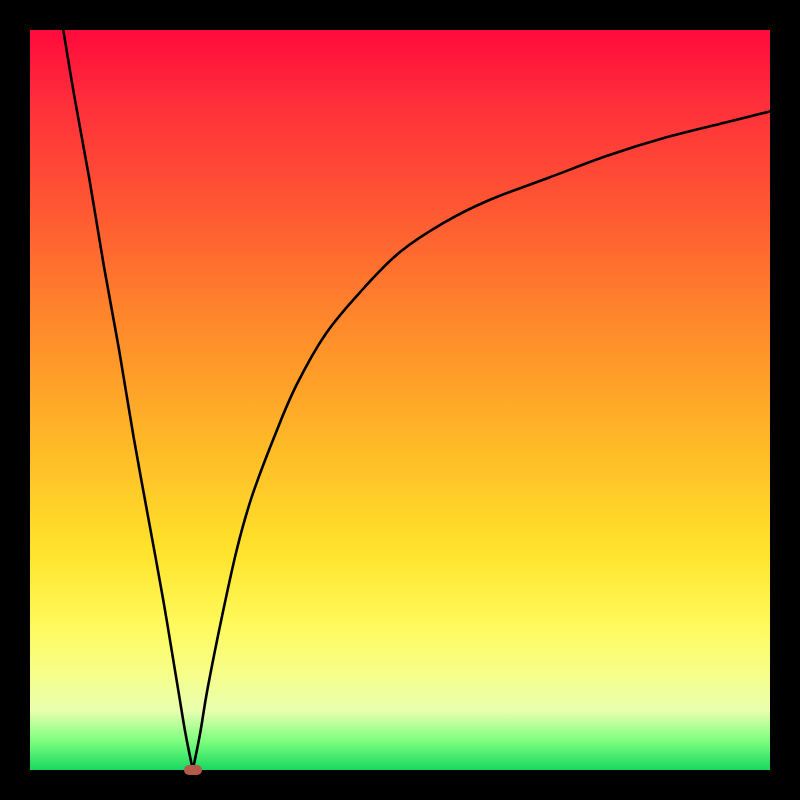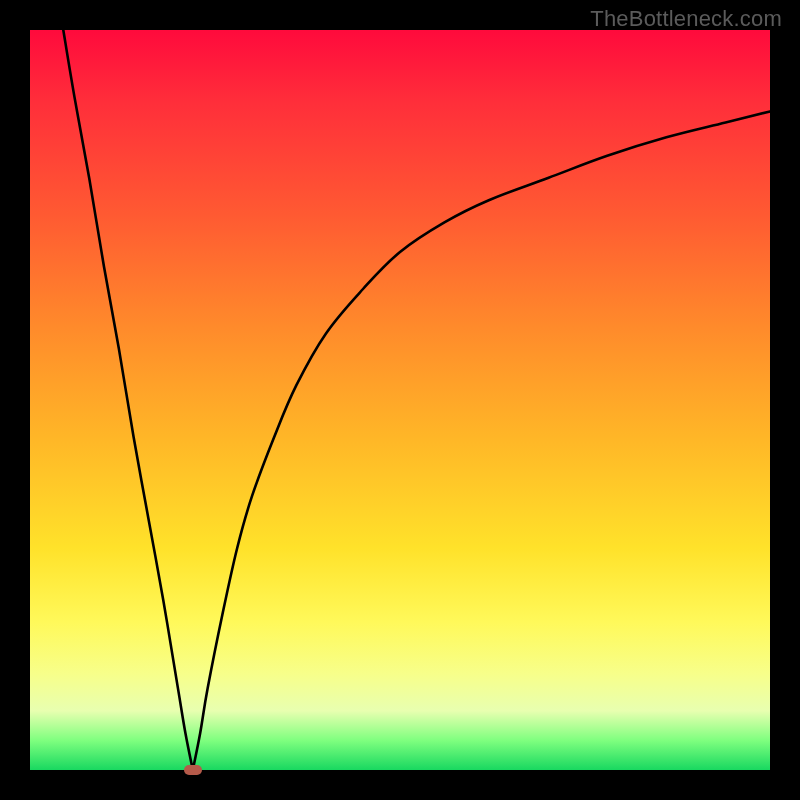--- a/index.html
+++ b/index.html
@@ -63,21 +63,20 @@
     height: 10px;
     border-radius: 5px;
     background: #b55a4a;
     transform: translate(-50%, -50%);
   }
 </style>
 </head>
 <body>
 
 <div class="frame">
-  <div class="watermark">TheBottleneck.com</div>
 
   <div class="plot-area">
     <svg class="curve" viewBox="0 0 740 740" preserveAspectRatio="none">
       <path d="M 33.30 0.00 C 35.30 11.99, 39.74 39.96, 44.40 66.60 C 49.06 93.24, 53.87 117.36, 59.20 148.00 C 64.53 178.64, 68.67 206.16, 74.00 236.80 C 79.33 267.44, 83.47 287.56, 88.80 318.20 C 94.13 348.84, 98.27 376.36, 103.60 407.00 C 108.93 437.64, 113.07 459.10, 118.40 488.40 C 123.73 517.70, 127.87 539.16, 133.20 569.80 C 138.53 600.44, 144.00 634.62, 148.00 658.60 C 152.00 682.58, 152.74 688.35, 155.40 703.00 C 158.06 717.65, 161.47 733.34, 162.80 740.00 C 164.13 746.66, 161.47 746.66, 162.80 740.00 C 164.13 733.34, 167.54 717.65, 170.20 703.00 C 172.86 688.35, 173.60 679.91, 177.60 658.60 C 181.60 637.29, 187.07 609.91, 192.40 584.60 C 197.73 559.29, 201.87 539.31, 207.20 518.00 C 212.53 496.69, 215.34 486.18, 222.00 466.20 C 228.66 446.22, 236.21 426.98, 244.20 407.00 C 252.19 387.02, 257.08 373.85, 266.40 355.20 C 275.72 336.55, 284.01 320.72, 296.00 303.40 C 307.99 286.08, 319.68 273.65, 333.00 259.00 C 346.32 244.35, 355.35 233.99, 370.00 222.00 C 384.65 210.01, 398.42 201.72, 414.40 192.40 C 430.38 183.08, 440.15 178.19, 458.80 170.20 C 477.45 162.21, 496.69 155.99, 518.00 148.00 C 539.31 140.01, 555.89 133.13, 577.20 125.80 C 598.51 118.47, 615.09 113.29, 636.40 107.30 C 657.71 101.31, 676.95 97.16, 695.60 92.50 C 714.25 87.84, 732.01 83.40, 740.00 81.40" fill="none" stroke="#000" stroke-width="2.6" stroke-linecap="round" stroke-linejoin="round"></path>
     </svg>
     <div class="marker" style="left: 162.8px; top: 740px;"></div>
   </div>
 </div>
 
 </body></html>

